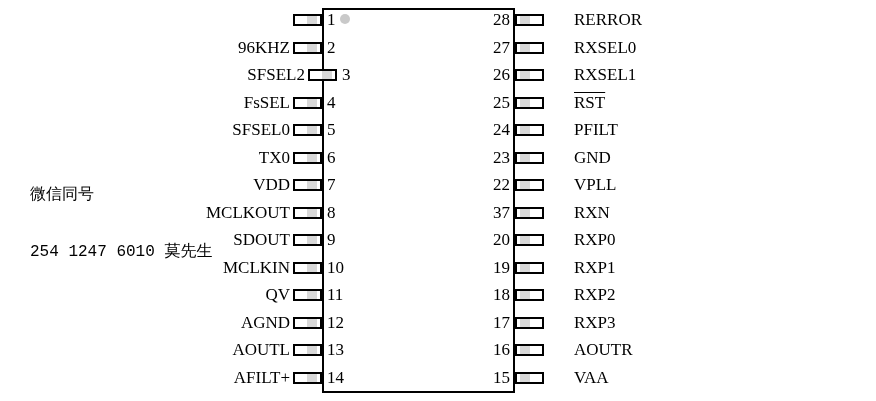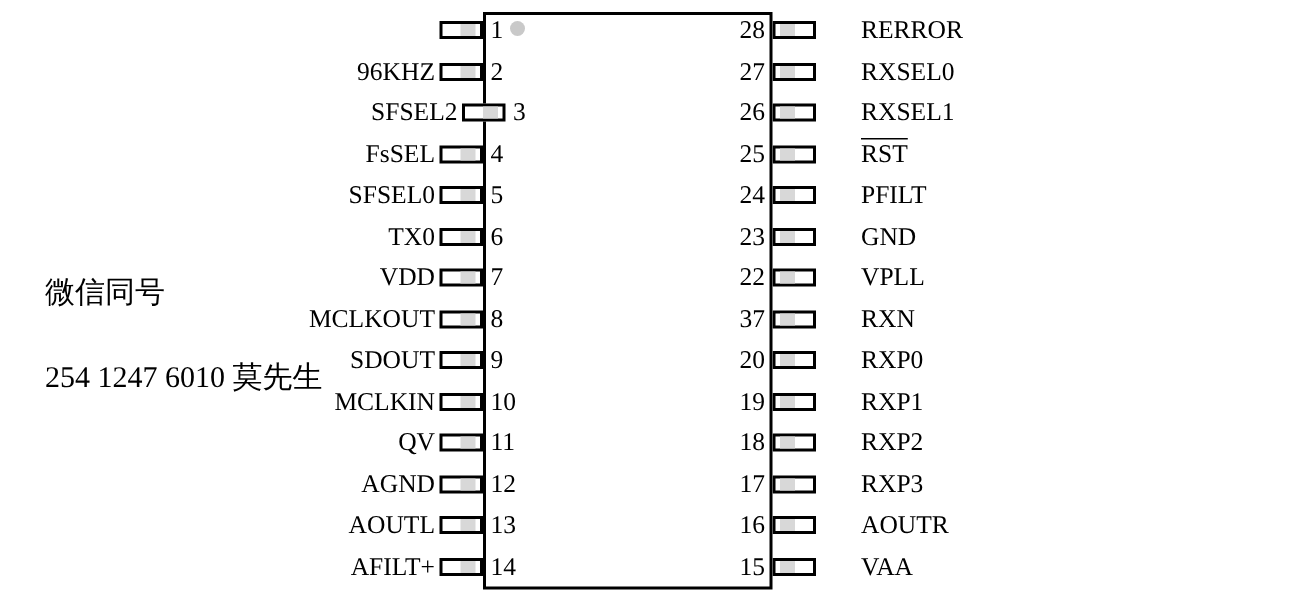--- a/index.html
+++ b/index.html
@@ -75,22 +75,22 @@
     top: 0;
     white-space: pre;
   }
   .pin-row.left  .pin-label { right: 586px; text-align: right; }
   .pin-row.right .pin-label { left: 550px; text-align: left; margin-left: 24px; }
   .pin-label.overline { text-decoration: overline; }
   #watermark {
     position: absolute;
     left: 30px;
     top: 148px;
-    font-family: Liberation Serif, serif;
-    font-size: 20px;
+    font-family: Liberation Mono, monospace;
+    font-size: 16px;
     line-height: 19px;
     white-space: pre;
   }
 </style>
 </head>
 <body>
 
 <div id="canvas" style="--bg: #ffffff; --ink: #000000; --stripe: #d8d8d8; --dot: #c9c9c9;">
   <div id="watermark">
     <div>微信同号</div>

